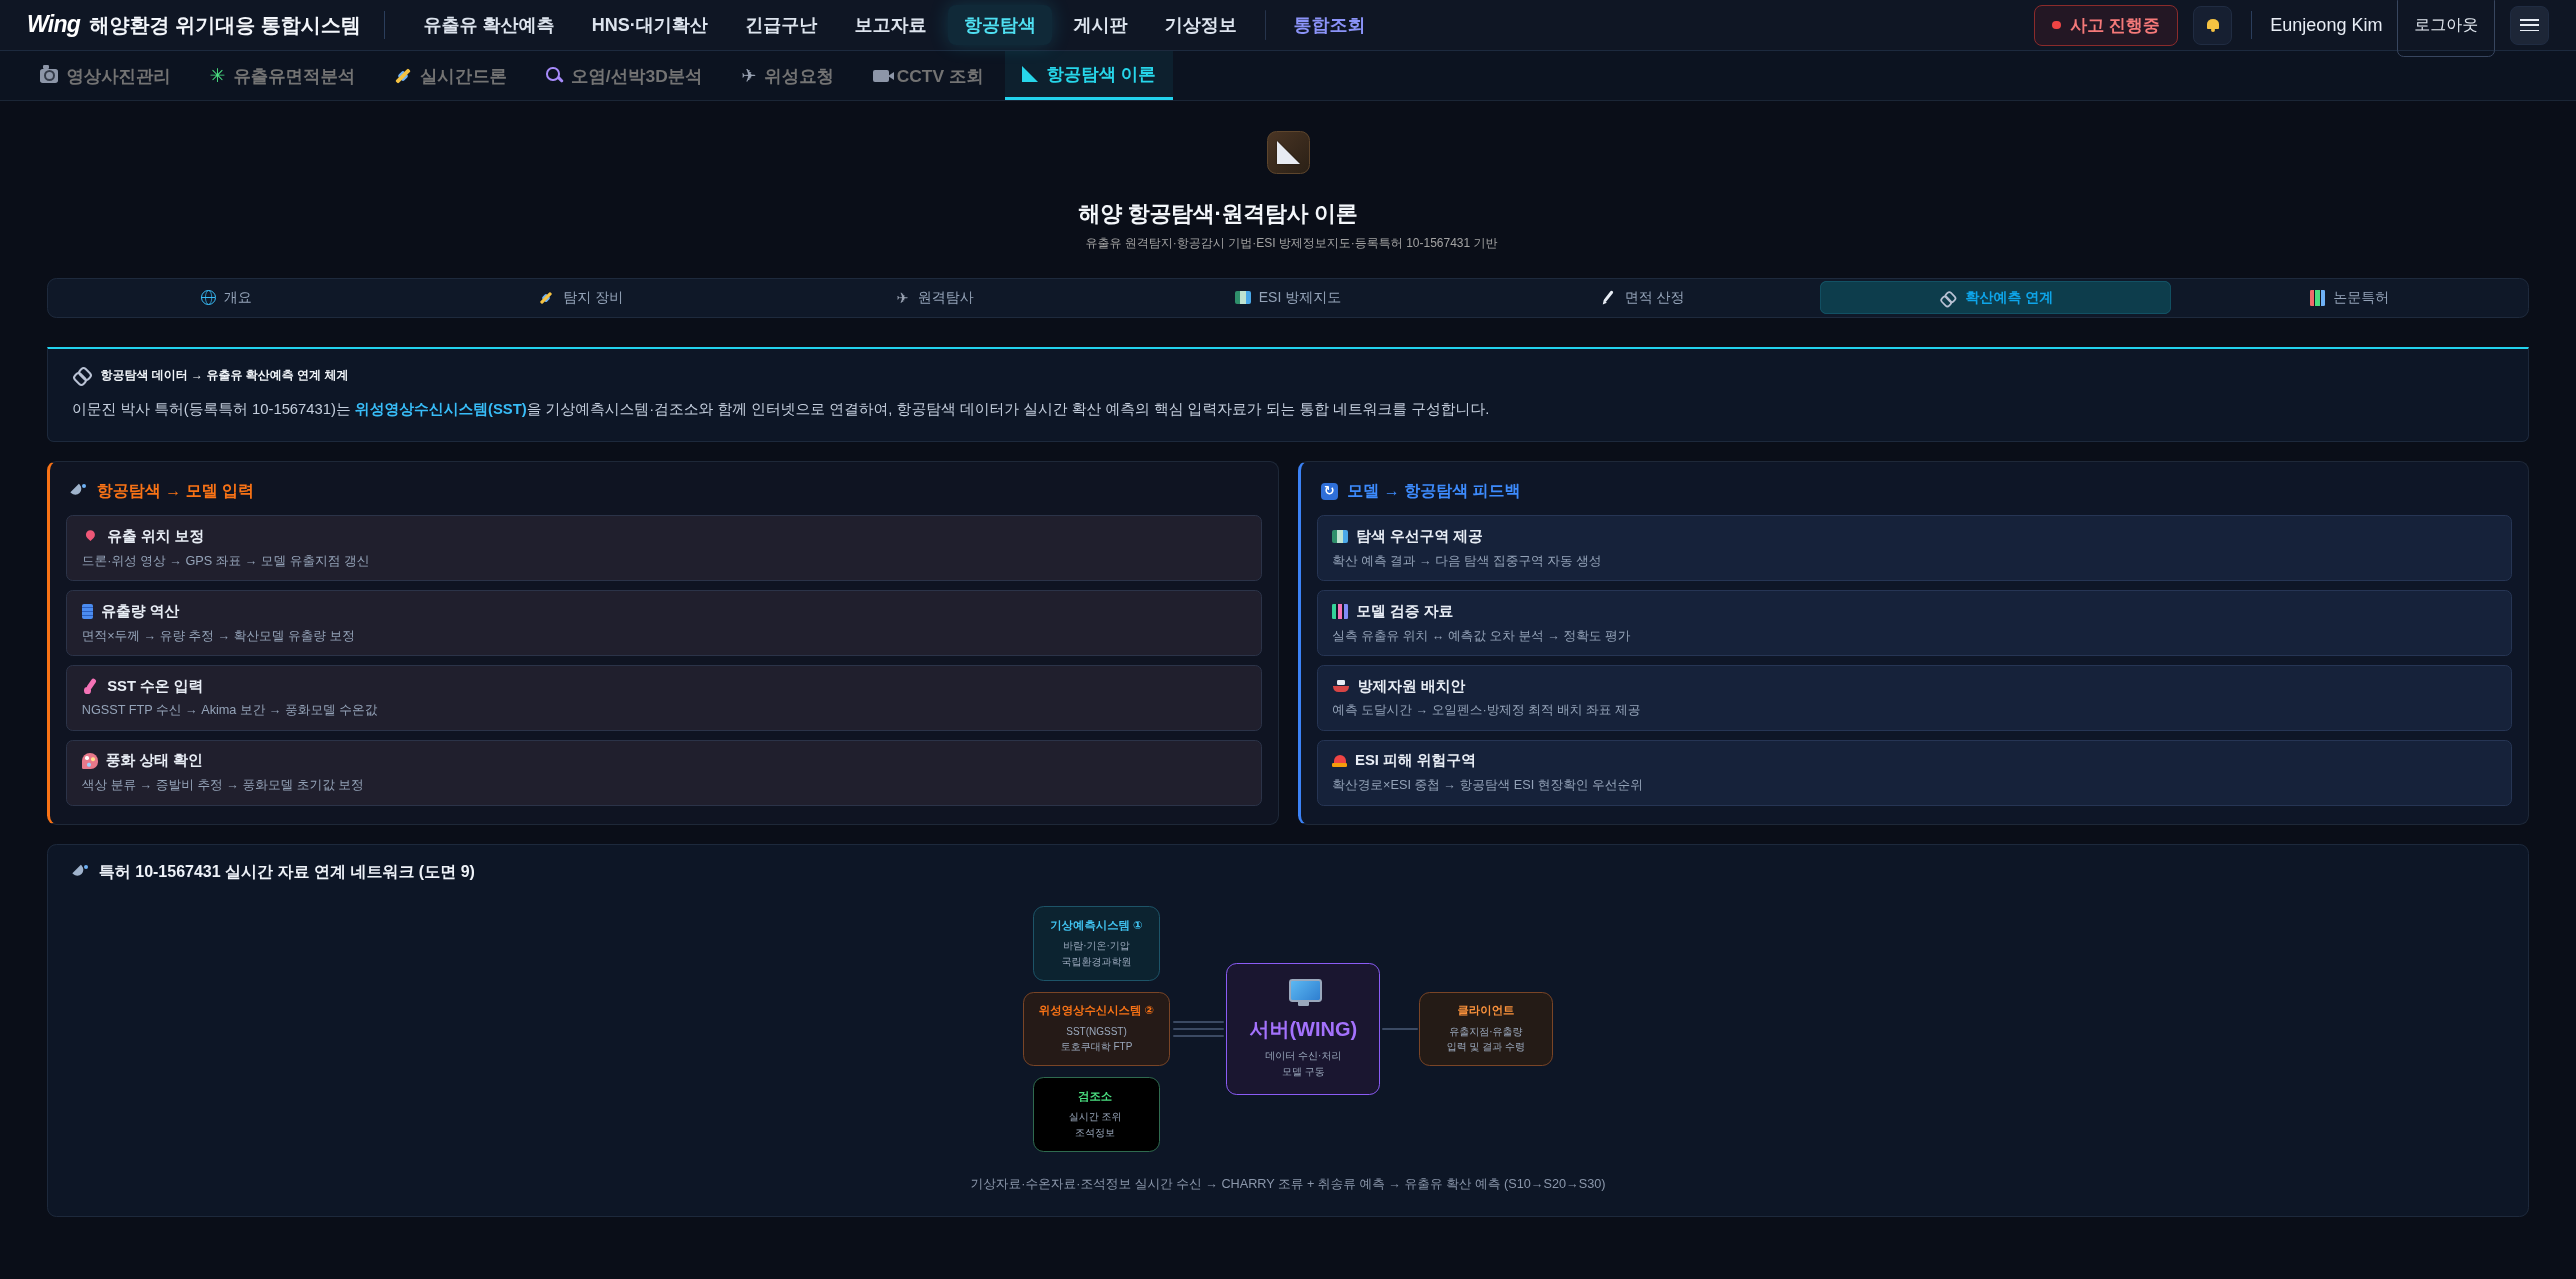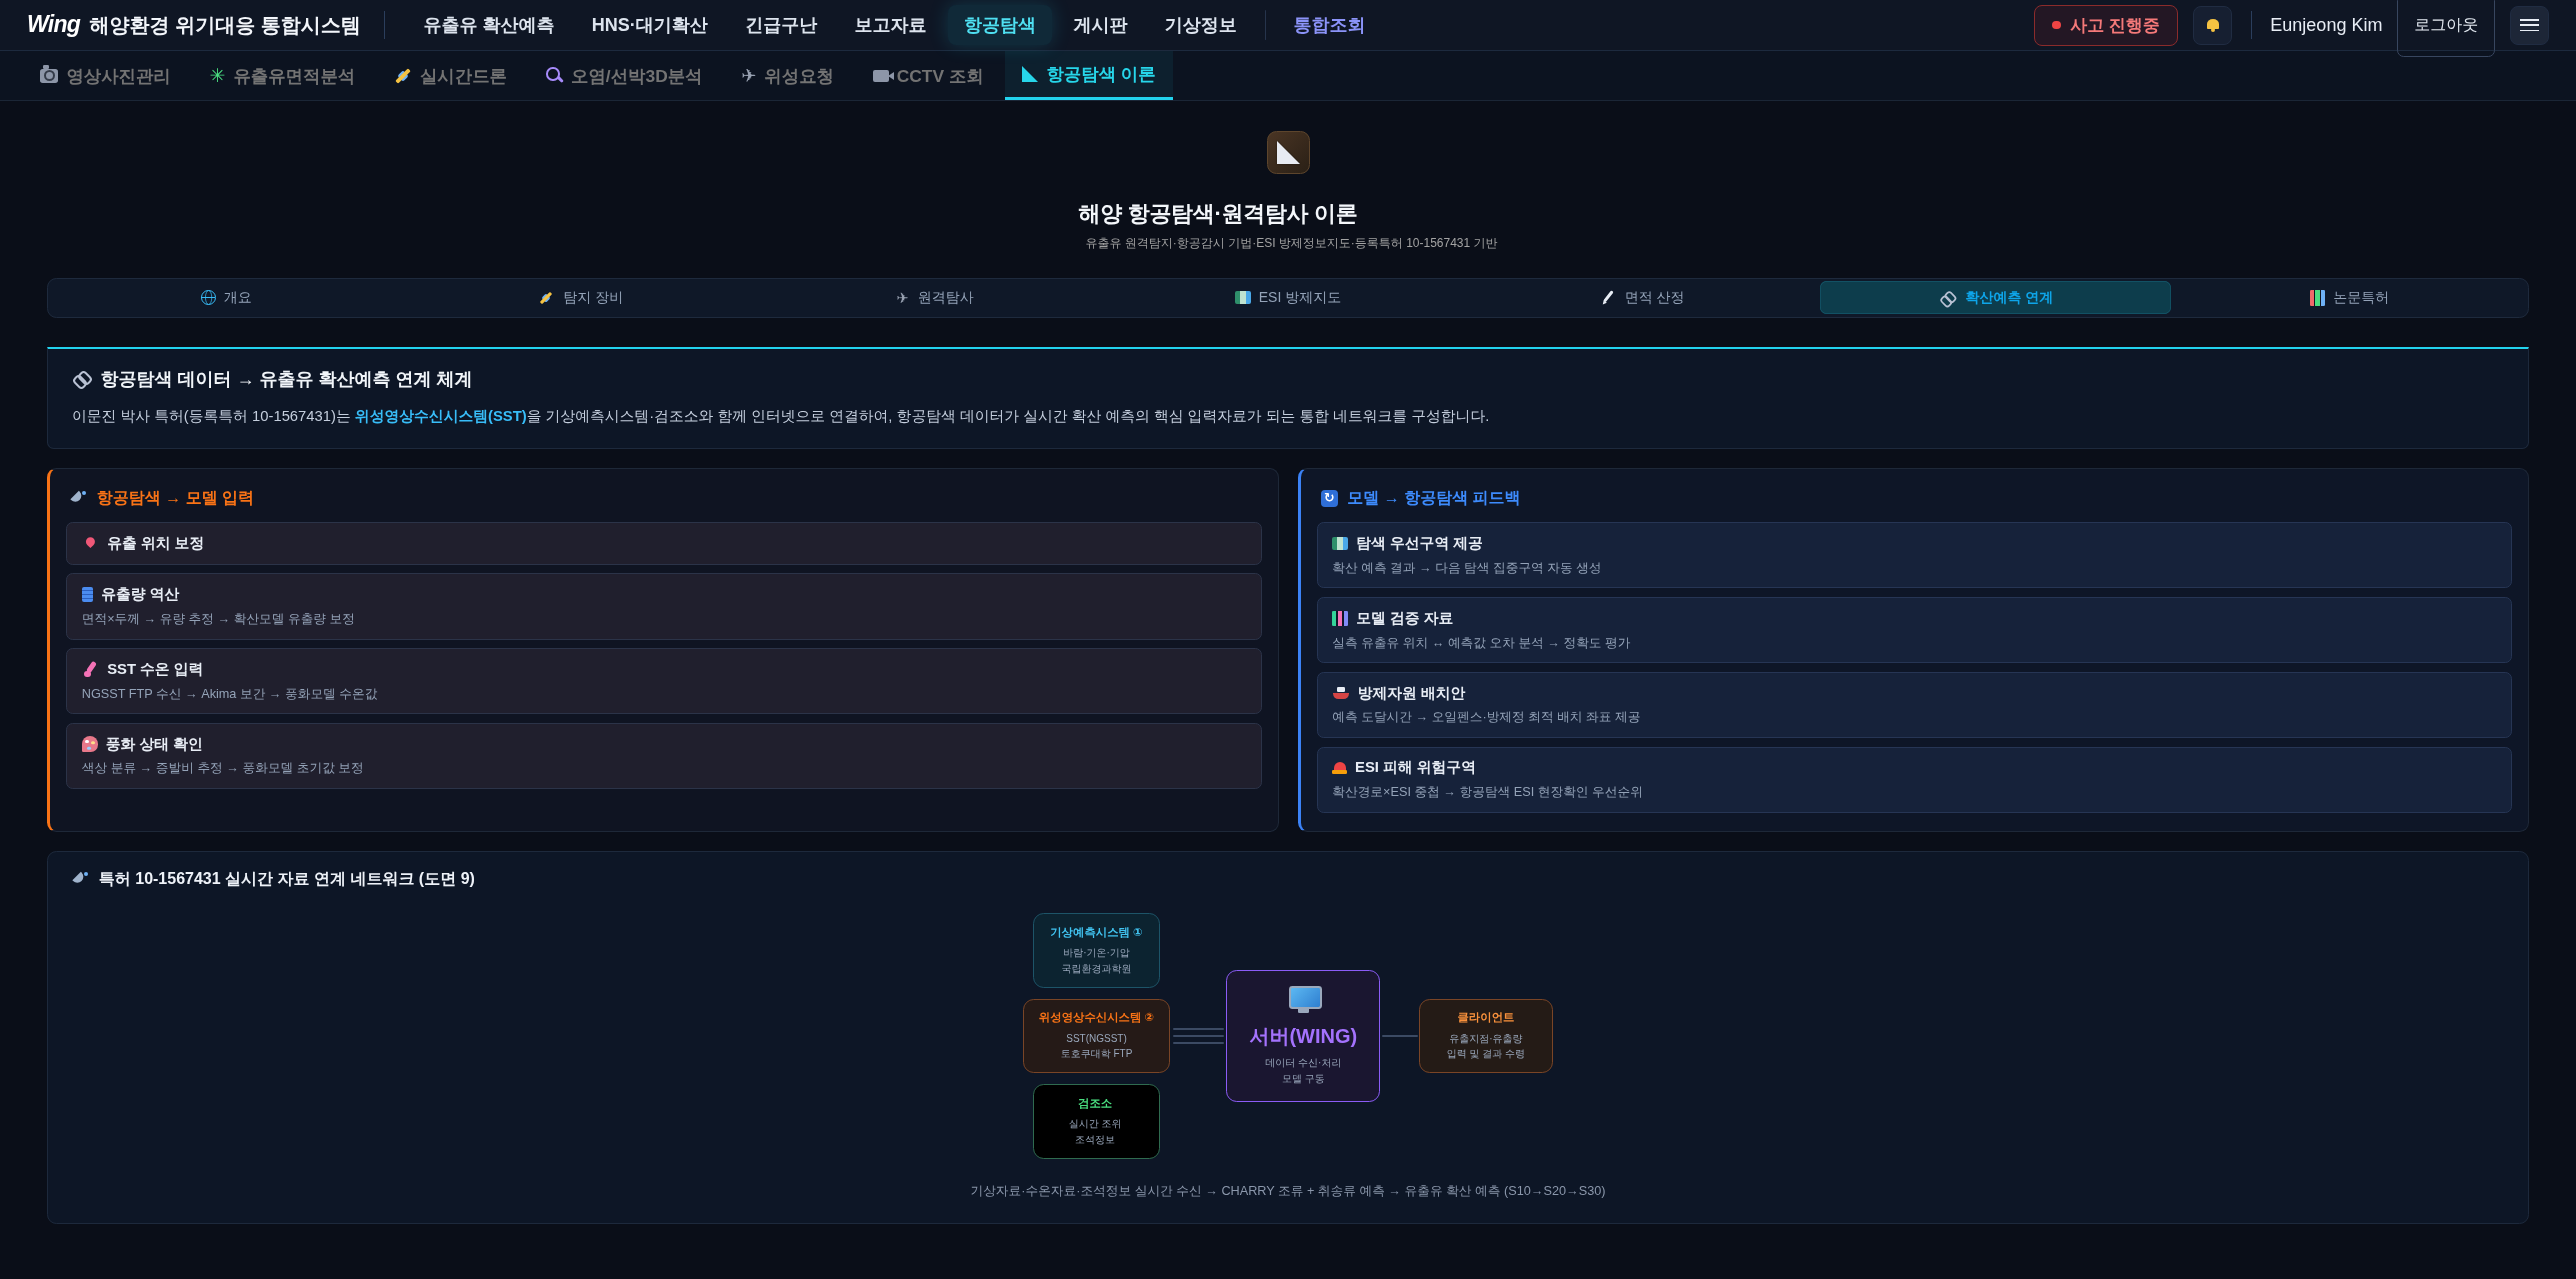--- a/index.html
+++ b/index.html
@@ -78,21 +78,21 @@
     flex:1; display:flex; align-items:center; justify-content:center; gap:8px;
     font-size:14px; color:#94a3b8; border-radius:6.7px; cursor:pointer; white-space:nowrap;
   }
   .tab.active { background:#0d3d4c; color:#0ea5e9; font-weight:bold; box-shadow:inset 0 0 0 0.7px #15586c; }
 
   
   .section-card {
     margin-top:29.5px; background:#0d1626; border:0.7px solid #1d293c; border-top:2.7px solid #22d3ee;
     border-radius:0 0 6.7px 6.7px; padding:17.4px 24px 20px 24px;
   }
-  .section-head { display:flex; align-items:center; gap:9.4px; font-size:18px; font-weight:bold; color:#f1f5f9; }
+  .section-head { display:flex; align-items:center; gap:9.4px; font-size:12px; font-weight:bold; color:#f1f5f9; }
   .section-desc { margin-top:14.8px; font-size:14.8px; color:#c4cedd; line-height:1.55; }
   .section-desc .hl { color:#38bdf8; font-weight:bold; }
 
   
   .cols { margin-top:19px; display:grid; grid-template-columns:1fr 1fr; gap:19px; }
   .flowcard {
     background:#0f1422; border:0.7px solid #1e2838; border-radius:9.4px; padding:16px 16px 9.4px 16px;
   }
   .flowcard.left  { border-left:3.4px solid #f97316; }
   .flowcard.right { border-left:3.4px solid #3b82f6; background:#0e1627; }
@@ -349,20 +349,21 @@
     <div class="flowcard left">
       <div class="flowcard-title">
         <span class="ic ic-dish"></span>
         <span>항공탐색 → 모델 입력</span>
       </div>
       <div class="flowrow">
         <div class="flowrow-title">
           <span class="ic ic-pin"></span>
           <span>유출 위치 보정</span>
         </div>
+        <div class="flowrow-desc">드론·위성 영상 → GPS 좌표 → 모델 유출지점 갱신</div>
       </div>
       <div class="flowrow">
         <div class="flowrow-title">
           <span class="ic ic-barrel"></span>
           <span>유출량 역산</span>
         </div>
         <div class="flowrow-desc">면적×두께 → 유량 추정 → 확산모델 유출량 보정</div>
       </div>
       <div class="flowrow">
         <div class="flowrow-title">

